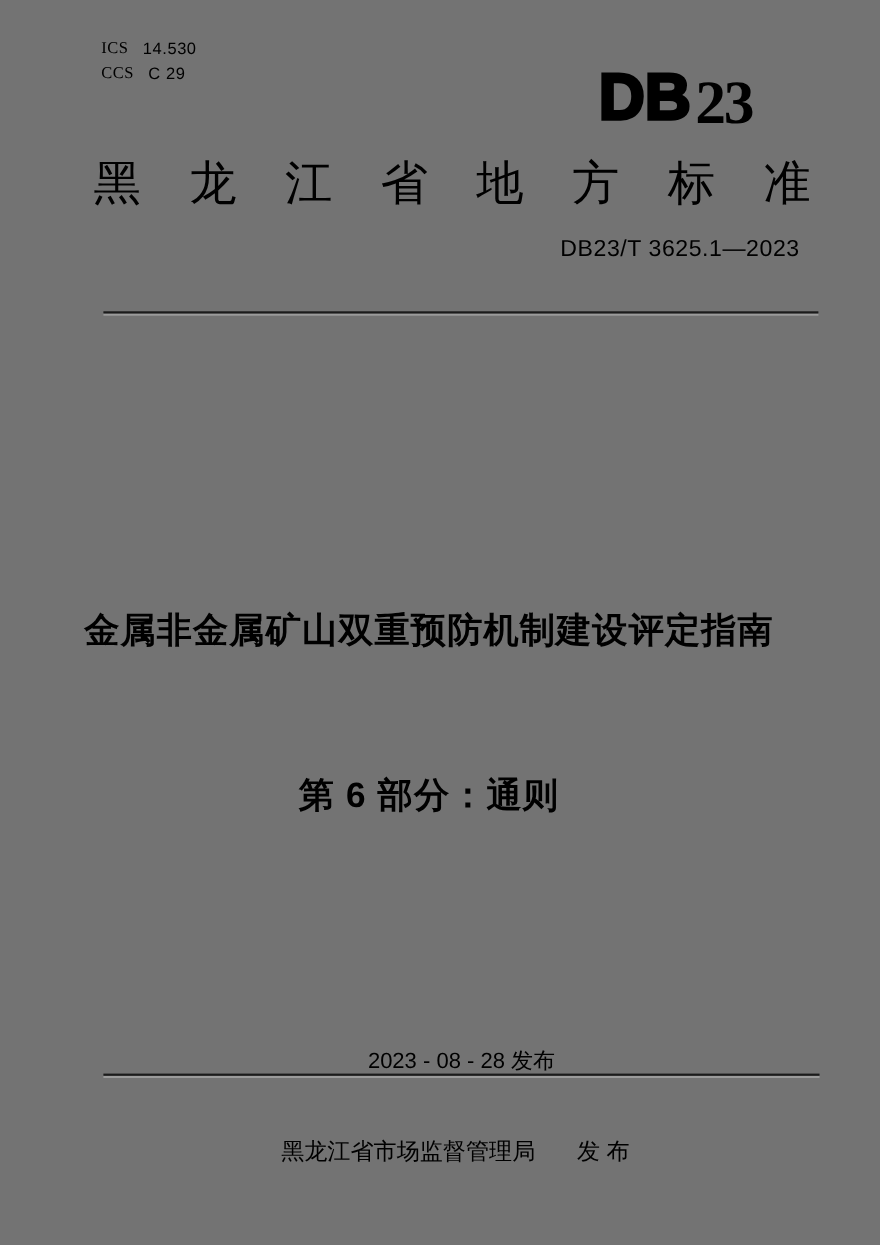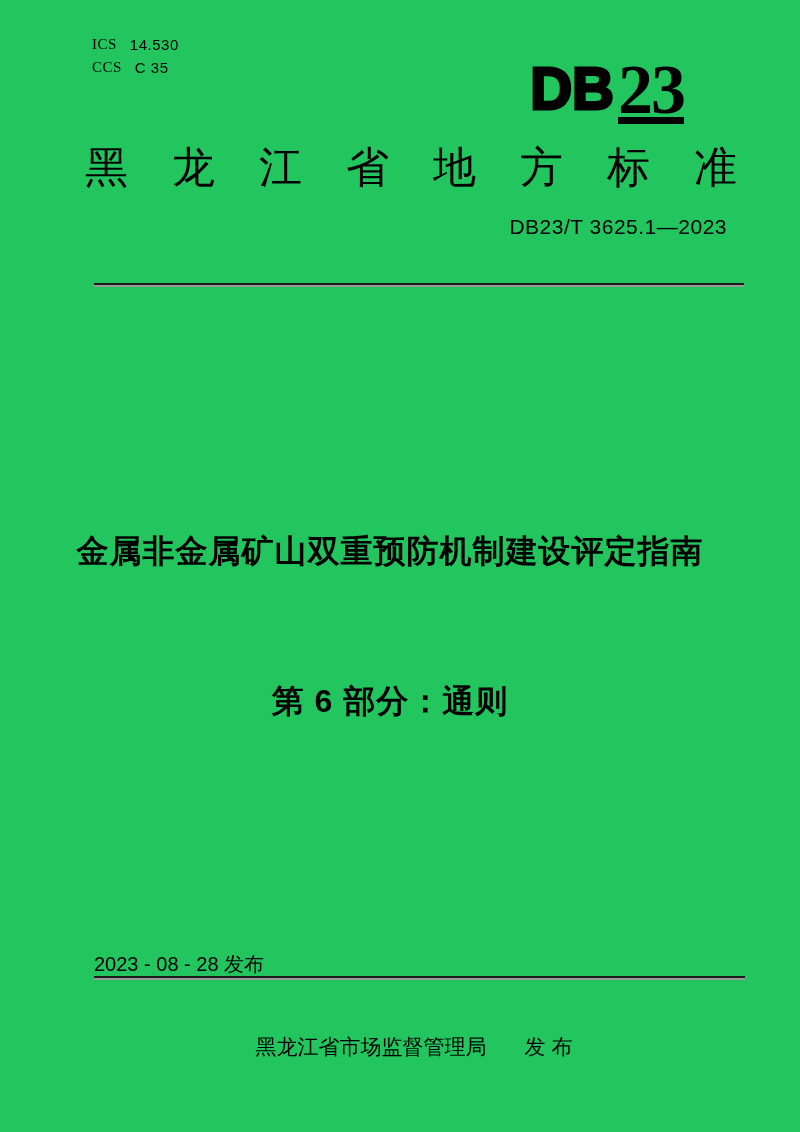--- a/index.html
+++ b/index.html
@@ -3,21 +3,21 @@
 <meta charset="utf-8">
 <style>
   * { margin: 0; padding: 0; box-sizing: border-box; }
   html, body { background: #e8e8e8; }
   body { font-family: "Liberation Sans", sans-serif; }
   .page {
     position: relative;
     width: 800px;
     height: 1132px;
     margin: 0 auto;
-    background: #22c55e;
+    background: #737373;
     color: #000000;
     overflow: hidden;
   }
 
   
   .ics-block {
     position: absolute;
     left: 92px;
     top: 33px;
     font-size: 15px;
@@ -26,39 +26,39 @@
   }
   .ics-line { display: flex; gap: 13px; white-space: pre; }
   .ics-label { font-family: "Liberation Serif", serif; }
 
   
   .logo {
     position: absolute;
     right: 116px;
     top: 60px;
     display: flex;
+    align-items: flex-end;
     line-height: 1;
   }
   .logo-db {
     font-family: "Liberation Sans", sans-serif;
     font-weight: 700;
     font-size: 58px;
     letter-spacing: 0px;
     -webkit-text-stroke: 3px #000;
     line-height: 1;
     transform: scaleY(1.02);
   }
   .logo-num {
     font-family: "Liberation Serif", "DejaVu Serif", serif;
     font-weight: 700;
-    font-size: 70px;
+    font-size: 56px;
     line-height: 0.86;
     letter-spacing: -2px;
     margin-left: 4px;
-    text-decoration: underline;
   }
 
   
   .standard-type {
     position: absolute;
     left: 85px;
     top: 146px;
     width: 652px;
     display: flex;
     justify-content: space-between;
@@ -86,38 +86,38 @@
     background: #1b1b1b;
     box-shadow: 0 2px 0 #9b9b9b;
   }
   .rule-top { left: 94px; top: 283px; width: 650px; }
   .rule-bottom { left: 94px; top: 976px; width: 651px; }
 
   
   .title-block {
     position: absolute;
     left: 0;
-    top: 426px;
+    top: 448px;
     width: 780px;
     text-align: center;
     font-weight: 700;
     font-size: 32px;
     line-height: 50px;
     letter-spacing: 1px;
     white-space: pre;
   }
 
   
   .dates-row {
     position: absolute;
     left: 94px;
     top: 951px;
     width: 651px;
     display: flex;
-    justify-content: space-between;
+    justify-content: center;
     font-size: 20px;
     white-space: pre;
   }
 
   
   .issuer-row {
     position: absolute;
     left: 0;
     top: 1033px;
     width: 800px;
@@ -135,21 +135,21 @@
 
 <div class="page">
 
   <div class="ics-block">
     <div class="ics-line">
       <span class="ics-label">ICS</span>
       <span>14.530</span>
     </div>
     <div class="ics-line">
       <span class="ics-label">CCS</span>
-      <span>C 35</span>
+      <span>C 29</span>
     </div>
   </div>
 
   <div class="logo">
     <span class="logo-db">DB</span>
     <span class="logo-num">23</span>
   </div>
 
   <div class="standard-type">
     <span>黑</span>

